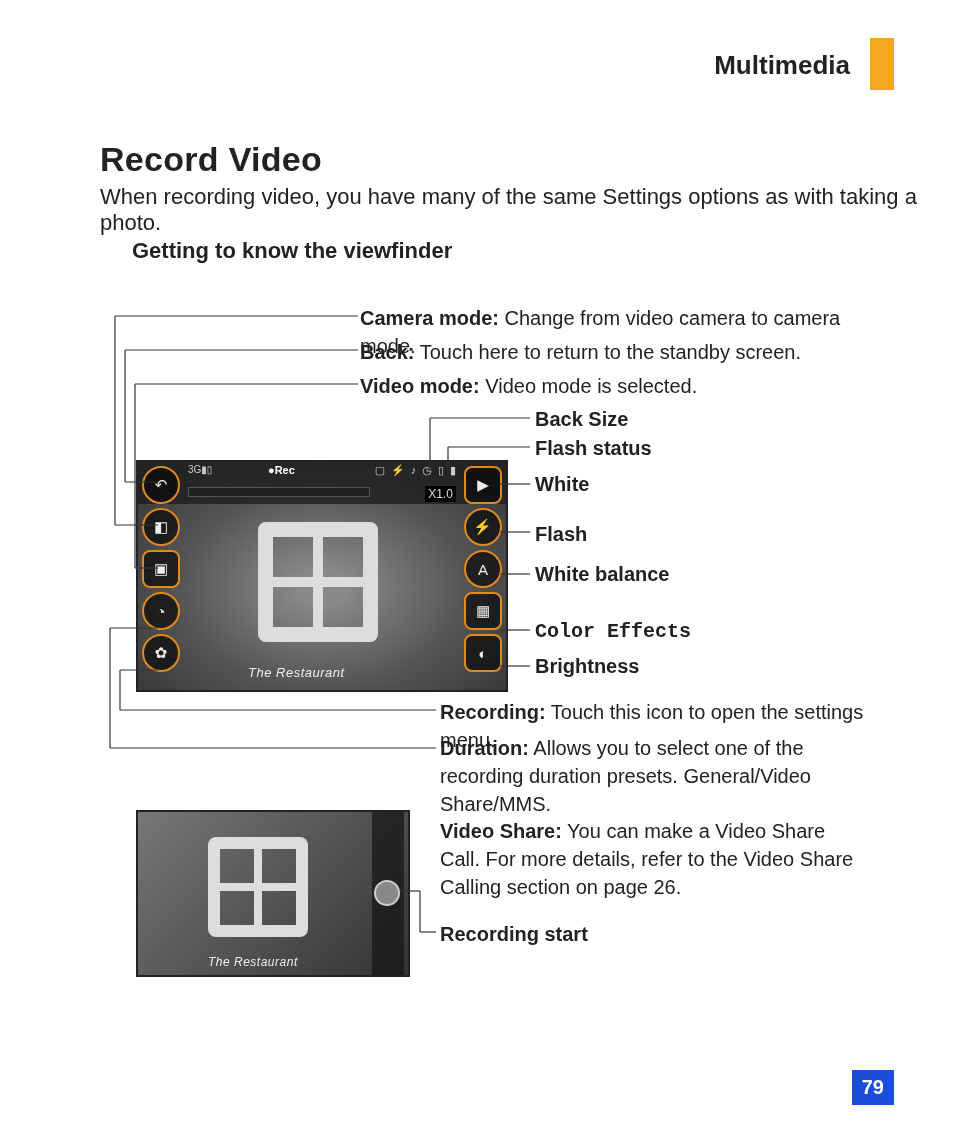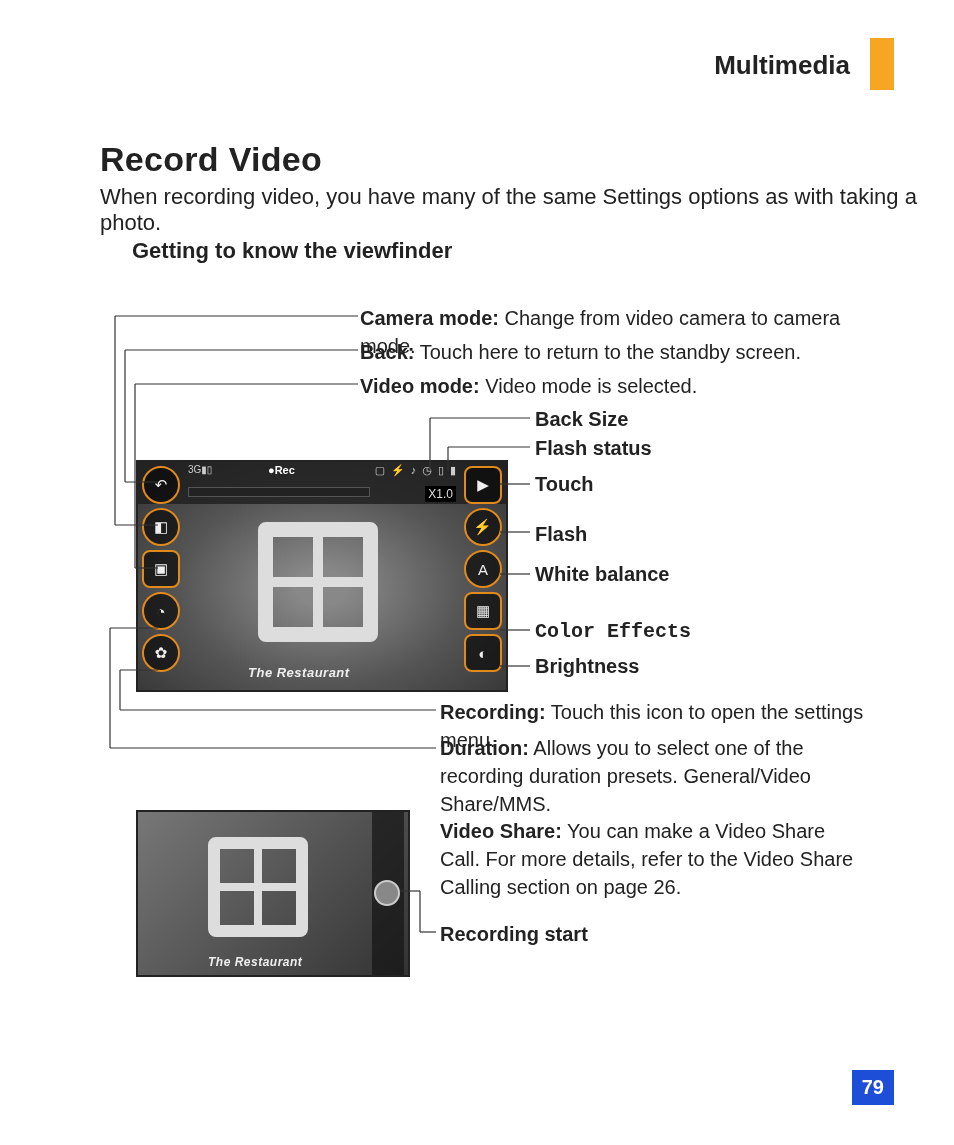--- a/index.html
+++ b/index.html
@@ -126,21 +126,21 @@
   .window-shape {
     position:absolute; top:60px; left:120px;
     width:120px; height:120px;
     border:10px solid #ddd; border-radius:8px;
     box-sizing:border-box;
     display:grid; grid-template-columns:1fr 1fr; grid-template-rows:1fr 1fr;
   }
   .window-shape div { border:5px solid #ddd; }
   .restaurant {
     position:absolute; bottom:10px; left:110px;
-    color:#eee; font-size:13px; font-weight:bold; font-style:italic;
+    color:#eee; font-size:13px; font-weight:normal; font-style:italic;
     letter-spacing:0.5px;
   }
   .sig { position:absolute; top:2px; left:50px; color:#ccc; font-size:10px; }
   .rec { position:absolute; top:2px; left:130px; color:#fff; font-size:11px; font-weight:bold; }
   .topicons {
     position:absolute; top:2px; left:170px; right:50px; height:16px;
     display:flex; gap:6px; justify-content:flex-end; color:#ccc; font-size:11px;
   }
 
   
@@ -194,21 +194,21 @@
 </div>
 <div class="label l-back">
   <b>Back:</b><span> Touch here to return to the standby screen.</span>
 </div>
 <div class="label l-video">
   <b>Video mode:</b><span> Video mode is selected.</span>
 </div>
 
 <div class="label l-size"><b>Back Size</b></div>
 <div class="label l-flashs"><b>Flash status</b></div>
-<div class="label l-album"><b>Touch</b></div>
+<div class="label l-album"><b>White</b></div>
 <div class="label l-flash"><b>Flash</b></div>
 <div class="label l-wb"><b>White balance</b></div>
 <div class="label l-color"><b>Color Effects</b></div>
 <div class="label l-bright"><b>Brightness</b></div>
 
 <div class="label l-settings">
   <b>Recording:</b><span> Touch this icon to open the settings menu.</span>
 </div>
 <div class="label l-duration">
   <b>Duration:</b><span> Allows you to select one of the recording duration presets. General/Video Share/MMS.</span>

